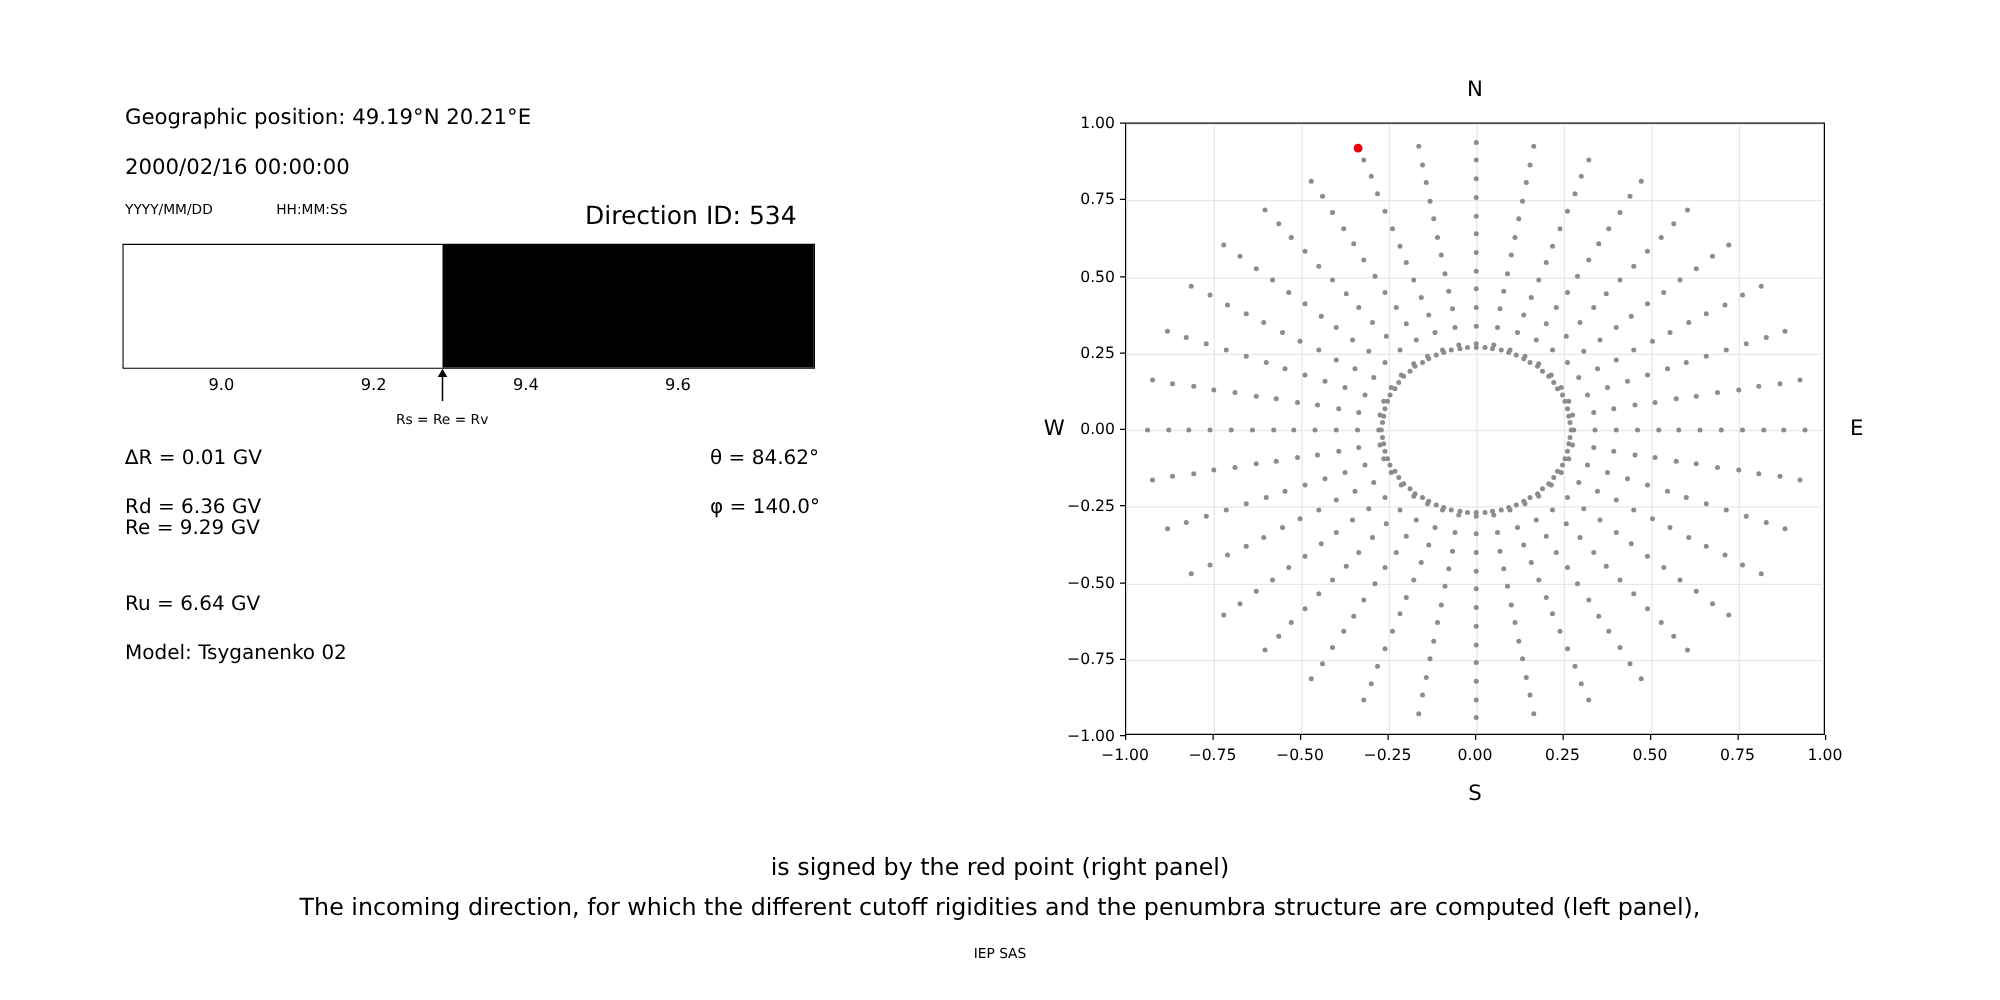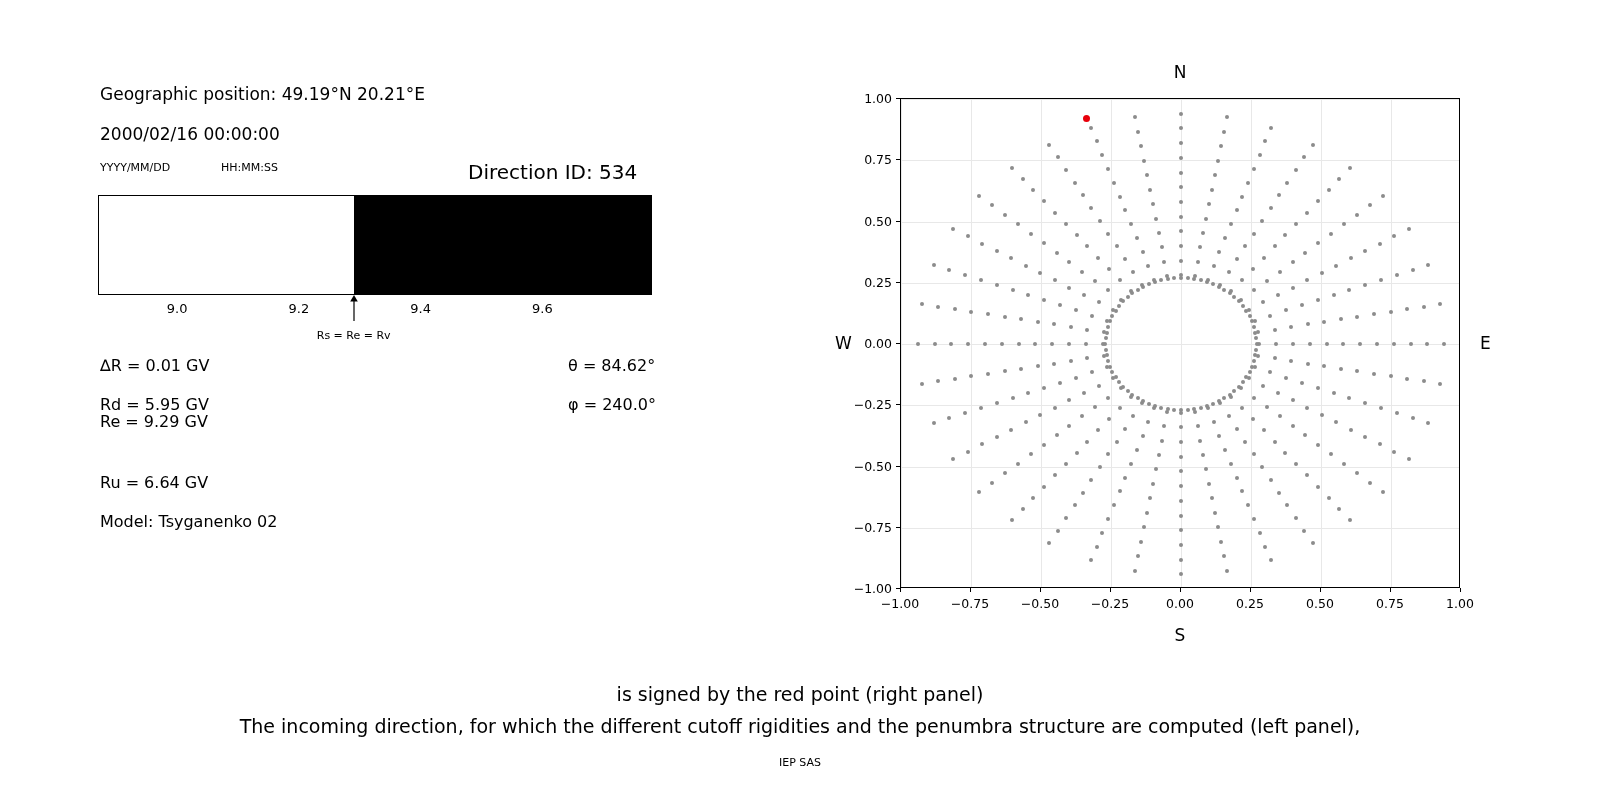--- a/index.html
+++ b/index.html
@@ -250,27 +250,27 @@
 
   <div id="rs-arrow" style="left: 347.692px;">
     <svg width="12" height="26" viewBox="0 0 12 26">
       <line x1="6" y1="26" x2="6" y2="4" stroke="#000" stroke-width="1.2"></line>
       <polygon points="6,0 2.2,6.5 9.8,6.5" fill="#000"></polygon>
     </svg>
   </div>
   <div id="rs-label" style="left: 353.692px;">Rs = Re = Rv</div>
 
   <div class="txt val-left" id="val-dr">∆R = 0.01 GV</div>
-  <div class="txt val-left" id="val-rd">Rd = 5.95 GV</div>
+  <div class="txt val-left" id="val-rd">Rd = 6.36 GV</div>
   <div class="txt val-left" id="val-re">Re = 9.29 GV</div>
   <div class="txt val-left" id="val-ru">Ru = 6.64 GV</div>
   <div class="txt val-left" id="val-model">Model: Tsyganenko 02</div>
 
   <div class="txt val-right" id="val-theta">θ = 84.62°</div>
-  <div class="txt val-right" id="val-phi">φ = 240.0°</div>
+  <div class="txt val-right" id="val-phi">φ = 140.0°</div>
 </div>
 
 <div id="right-panel">
 
   <div id="label-N">N</div>
   <div id="label-S">S</div>
   <div id="label-W">W</div>
   <div id="label-E">E</div>
 
   <div id="plot-box">

